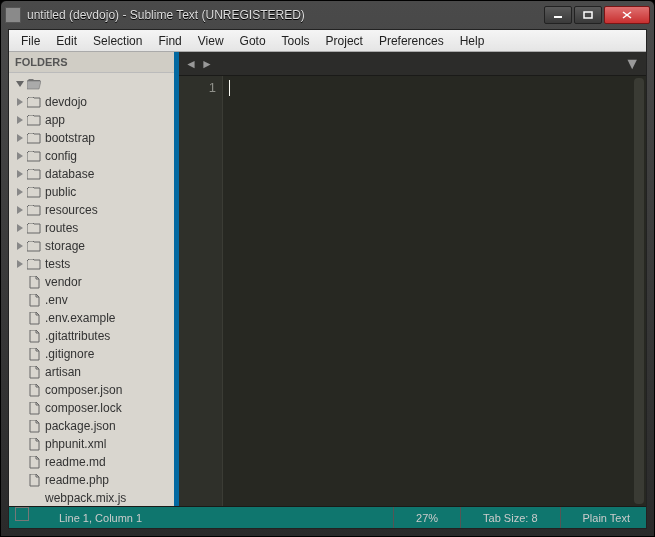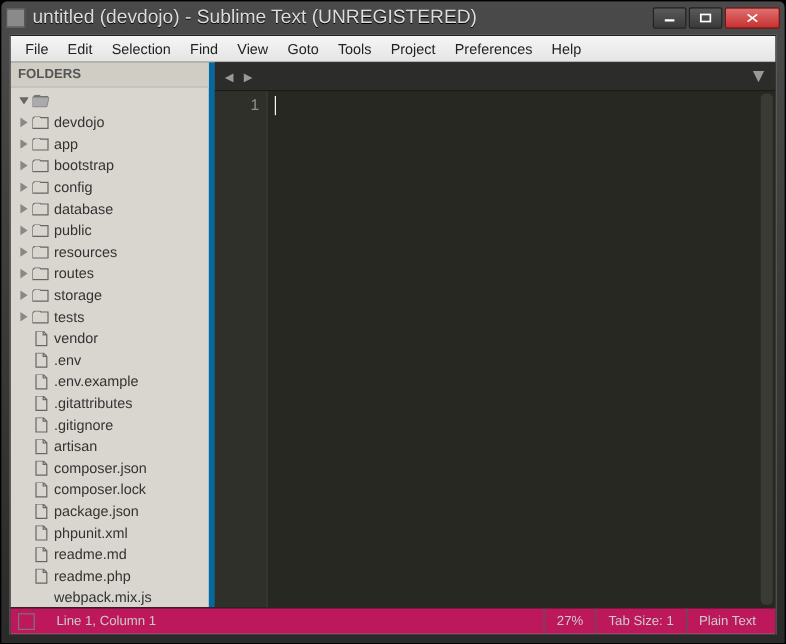--- a/index.html
+++ b/index.html
@@ -1,20 +1,20 @@
 <!DOCTYPE html>
 <html><head>
 <meta charset="utf-8">
 <style>
 * { margin: 0; padding: 0; box-sizing: border-box; font-family: "Segoe UI", Tahoma, sans-serif; }
 body { width: 655px; height: 537px; background: #000; overflow: hidden; }
 
 .window { width: 655px; height: 537px; background: linear-gradient(#4a4a4a, #2a2a2a); border: 1px solid #000; border-radius: 6px 6px 0 0; position: relative; }
 
-.titlebar { height: 28px; display: flex; align-items: center; padding: 0 4px; color: #ddd; font-size: 16px; }
+.titlebar { height: 28px; display: flex; align-items: center; padding: 0 4px; color: #ddd; font-size: 12px; }
 .titlebar .app-icon { width: 16px; height: 16px; background: #8a8a8a; margin-right: 6px; border: 1px solid #555; }
 .titlebar .title-text { flex: 1; text-shadow: 0 1px 0 #000; }
 .win-controls { display: flex; gap: 2px; margin-left: auto; }
 .win-btn { width: 28px; height: 18px; border: 1px solid #222; border-radius: 2px; display: flex; align-items: center; justify-content: center; font-size: 10px; color: #fff; background: linear-gradient(#5a5a5a,#3a3a3a); cursor: default; }
 .win-btn.close { width: 46px; background: linear-gradient(#e07070,#c83030); border-color: #7a1515; }
 .win-btn svg { display: block; }
 
 .inner { position: absolute; left: 7px; right: 7px; top: 28px; bottom: 7px; background: #d4d0c8; border: 1px solid #222; display: flex; flex-direction: column; }
 
 .menubar { height: 22px; background: linear-gradient(#f5f5f5,#e5e5e5); display: flex; align-items: center; padding: 0 4px; gap: 0; font-size: 12px; border-bottom: 1px solid #aaa; }
@@ -38,21 +38,21 @@
 .tab-arrows { display: flex; gap: 4px; color: #999; font-size: 12px; }
 .tab-dropdown { margin-left: auto; color: #999; }
 .tab-arrows span, .tab-dropdown span { cursor: default; }
 
 .editor { flex: 1; display: flex; background: #272822; position: relative; }
 .gutter { width: 44px; background: #2f302a; color: #8f908a; text-align: right; padding: 4px 6px 0 0; font-family: Consolas, monospace; font-size: 13px; border-right: 1px solid #3b3c35; }
 .code-body { flex: 1; position: relative; }
 .cursor { position: absolute; left: 6px; top: 4px; width: 1px; height: 16px; background: #f8f8f2; }
 .editor-scroll { position: absolute; right: 2px; top: 2px; bottom: 2px; width: 10px; background: #3a3b34; border-radius: 4px; }
 
-.statusbar { height: 22px; background: #be185d; border-top: 1px solid #1a1a18; display: flex; align-items: center; color: #ccc; font-size: 11px; padding: 0 6px; gap: 0; }
+.statusbar { height: 22px; background: #0f766e; border-top: 1px solid #1a1a18; display: flex; align-items: flex-start; color: #ccc; font-size: 11px; padding: 0 6px; gap: 12px; }
 .statusbar .stat-icon { width: 14px; height: 14px; border: 1px solid #777; margin-right: 8px; }
 .statusbar .cell { padding: 0 10px; height: 100%; display: flex; align-items: center; }
 .statusbar .sep { width: 1px; height: 100%; background: #555; }
 .statusbar .spacer { flex: 1; }
 </style>
 </head>
 <body>
 
 <div class="window">
 
@@ -396,19 +396,19 @@
 
     </div>
 
     <div class="statusbar">
       <div class="stat-icon"></div>
       <div class="cell">Line 1, Column 1</div>
       <div class="spacer"></div>
       <div class="sep"></div>
       <div class="cell">27%</div>
       <div class="sep"></div>
-      <div class="cell">Tab Size: 1</div>
+      <div class="cell">Tab Size: 8</div>
       <div class="sep"></div>
       <div class="cell">Plain Text</div>
     </div>
 
   </div>
 </div>
 
 </body></html>

